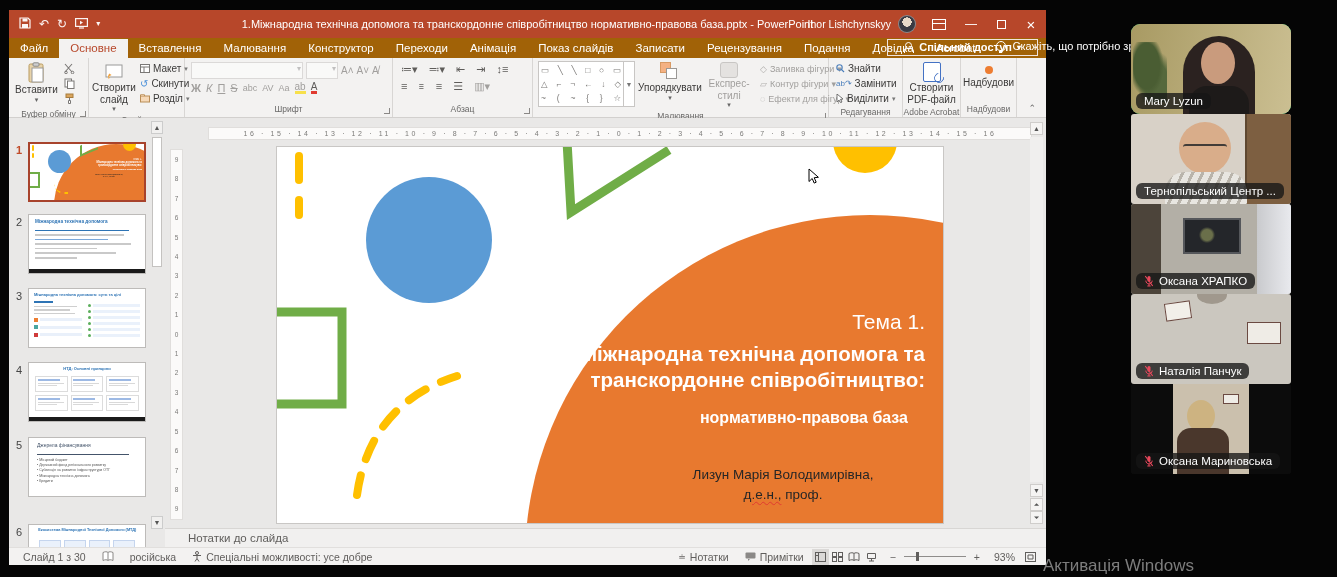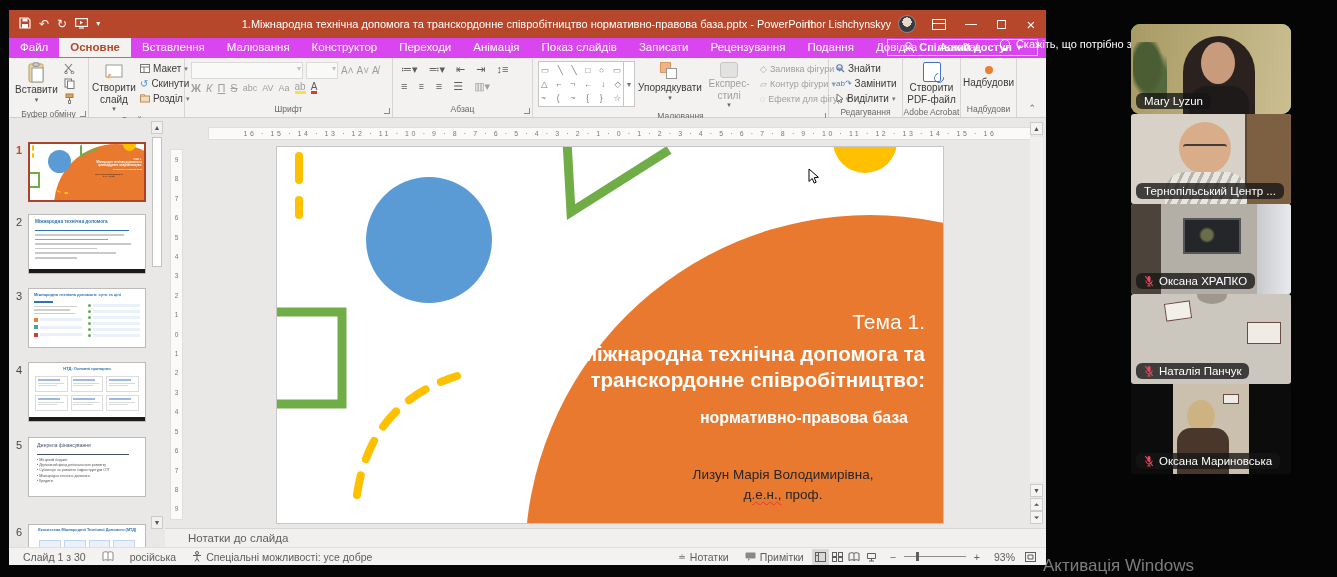--- a/index.html
+++ b/index.html
@@ -18,23 +18,23 @@
   .tb-title{position:absolute;left:0;right:0;text-align:center;font-size:11px;color:#fff;white-space:nowrap;overflow:hidden;}
   .tb-right{margin-left:auto;display:flex;align-items:center;gap:0;z-index:2;height:100%;}
   .tb-user{font-size:10.5px;margin-right:7px;white-space:nowrap;}
   .avatar{width:18px;height:18px;border-radius:50%;background:radial-gradient(circle at 50% 38%,#e8d9c8 0 36%,#3a3a42 37% 100%);margin-right:10px;border:1px solid #ffffff66;}
   .winbtn{width:30px;height:28px;display:flex;align-items:center;justify-content:center;font-size:12px;color:#fff;}
   .restore-glyph{width:9px;height:9px;border:1px solid #fff;position:relative;}
   .ribbonopt{width:14px;height:11px;border:1px solid #fff;position:relative;margin-right:4px;}
   .ribbonopt::after{content:"";position:absolute;left:0;right:0;top:3px;border-top:1px solid #fff;}
 
   
-  .tabrow{height:20px;background:#d946ef;display:flex;align-items:flex-start;color:#fff;flex:0 0 20px;position:relative;}
+  .tabrow{height:20px;background:#a16207;display:flex;align-items:center;color:#fff;flex:0 0 20px;position:relative;}
   .tab{font-size:11.5px;padding:3px 11px 4px;white-space:nowrap;cursor:default;}
-  .tab.active{background:#F3F2F1;color:#B7472A;font-weight:bold;}
+  .tab.active{background:#F3F2F1;color:#B7472A;font-weight:normal;}
   .tellme{display:flex;align-items:center;gap:6px;font-size:11px;padding:0 10px 4px;white-space:nowrap;}
   .bulb{width:10px;height:10px;border:1.4px solid #fff;border-radius:50% 50% 40% 40%;position:relative;}
   .bulb::after{content:"";position:absolute;left:2px;bottom:-3px;width:3px;height:2px;background:#fff;}
   .share-btn{position:absolute;right:8px;bottom:2px;border:1px solid #f0e4df;padding:1px 16px 2px;font-size:11px;font-weight:bold;
              display:flex;align-items:center;gap:5px;color:#fff;white-space:nowrap;margin-left:16px;}
   .share-ico{width:10px;height:10px;position:relative;}
   .share-ico::before{content:"";position:absolute;left:1px;top:0;width:5px;height:5px;border-radius:50%;border:1.2px solid #fff;}
   .share-ico::after{content:"";position:absolute;left:0;bottom:-1px;width:8px;height:4px;border:1.2px solid #fff;border-bottom:none;border-radius:4px 4px 0 0;}
 
   

